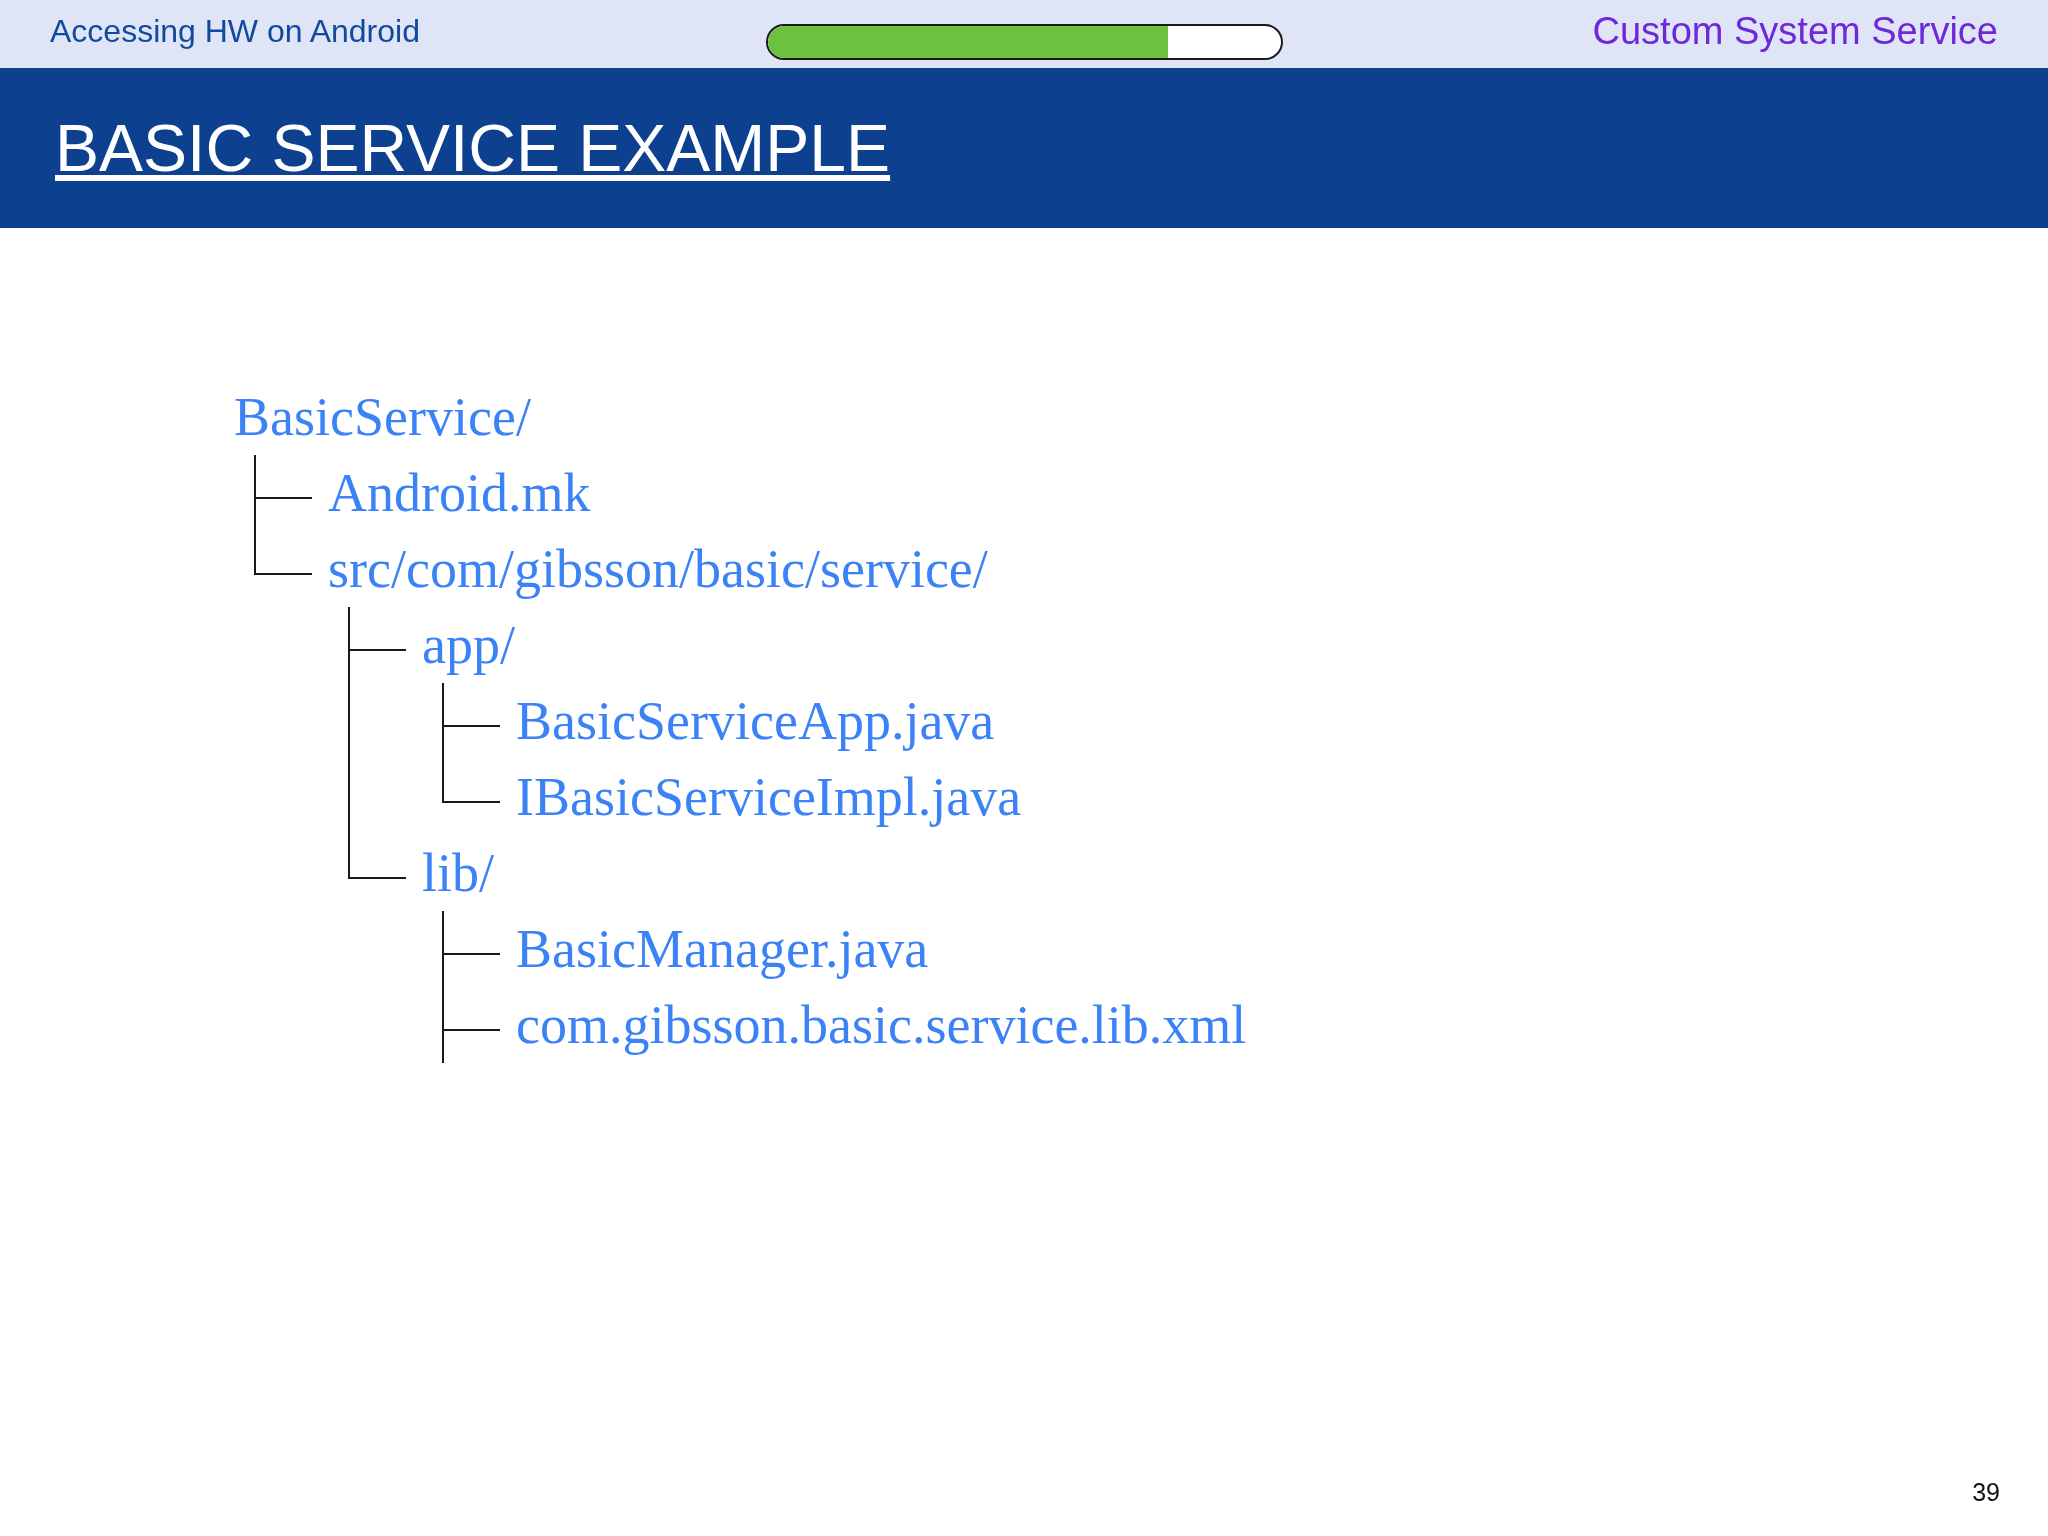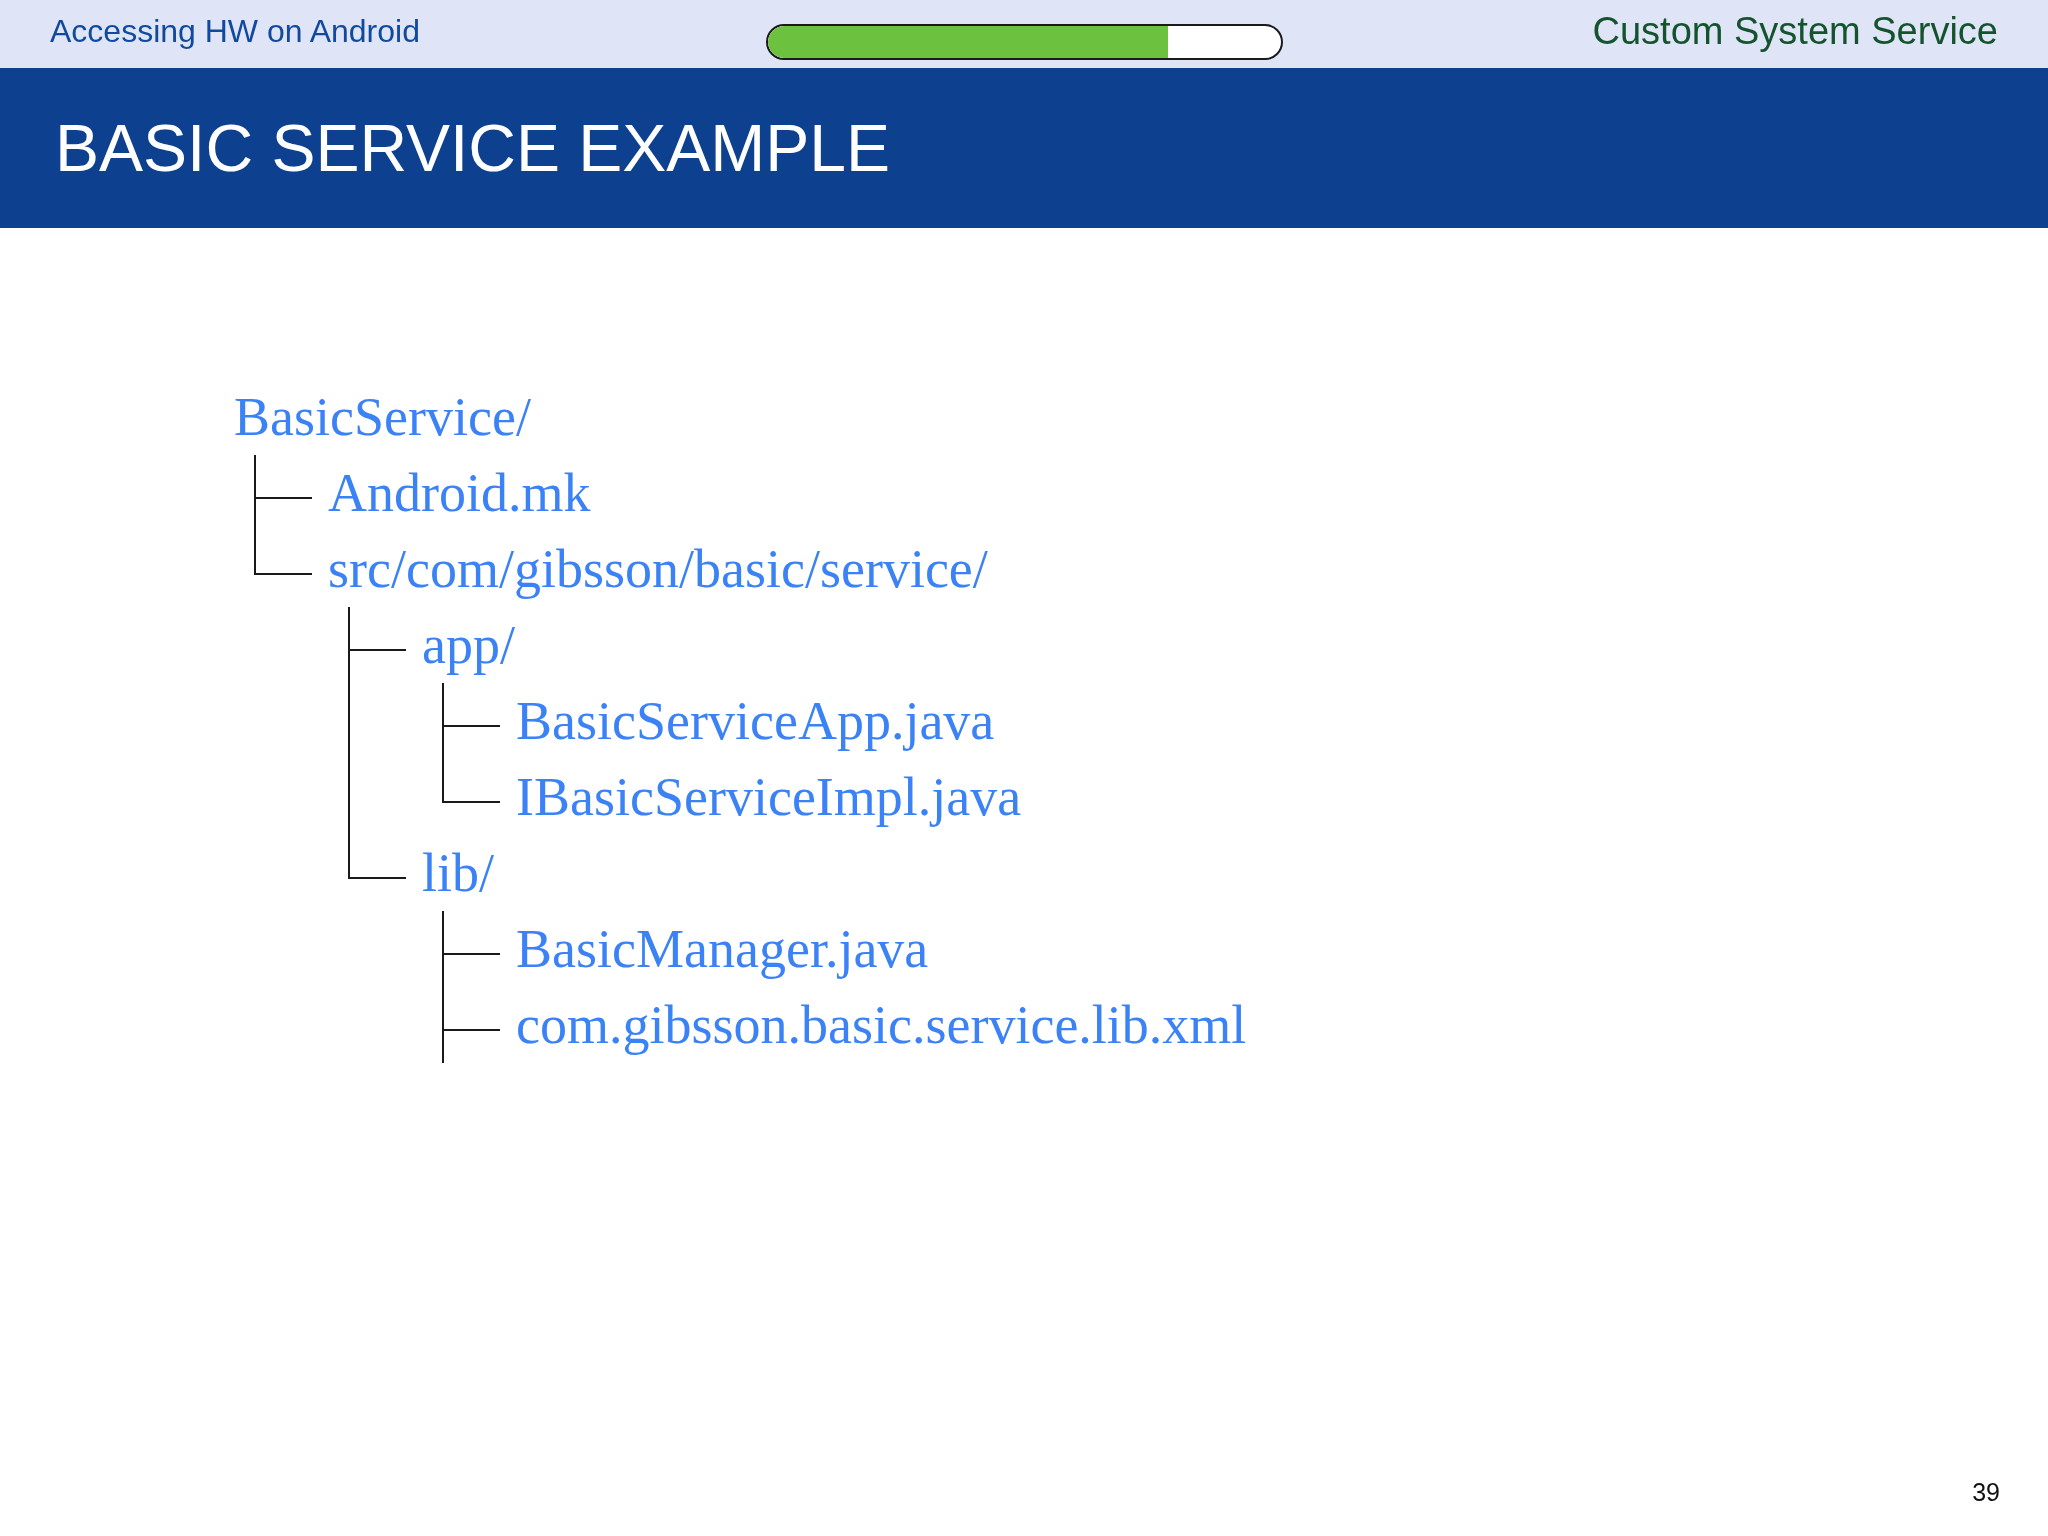--- a/index.html
+++ b/index.html
@@ -17,21 +17,21 @@
     background:#dfe5f7;
   }
   .topbar .left-title {
     position:absolute; left:50px; top:0; height:62px;
     display:flex; align-items:center;
     font-size:32px; color:#10499e; letter-spacing:0;
   }
   .topbar .right-title {
     position:absolute; right:50px; top:0; height:62px;
     display:flex; align-items:center;
-    font-size:38px; color:#14532d;text-align:center;
+    font-size:38px; color:#6d28d9;text-align:center;
   }
 
   
   .progress-track {
     position:absolute; left:766px; top:24px; width:513px; height:32px;
     background:#ffffff;
     border:2px solid #1a1a1a;
     border-radius:18px;
     overflow:hidden;
   }
@@ -42,21 +42,21 @@
   }
 
   
   .titleband {
     position:absolute; left:0; top:68px; width:2048px; height:160px;
     background:#0d4190;
   }
   .titleband .slide-title {
     position:absolute; left:55px; top:0; height:160px;
     display:flex; align-items:center;
-    font-size:66px; color:#ffffff; font-weight:400;
+    font-size:66px; color:#ffffff; font-weight:400;text-decoration:underline;
   }
 
   
   .file-tree {
     position:absolute; left:234px; top:379px;
     color:#151515;
   }
   .tree-row {
     display:flex; align-items:stretch;
     height:76px;

